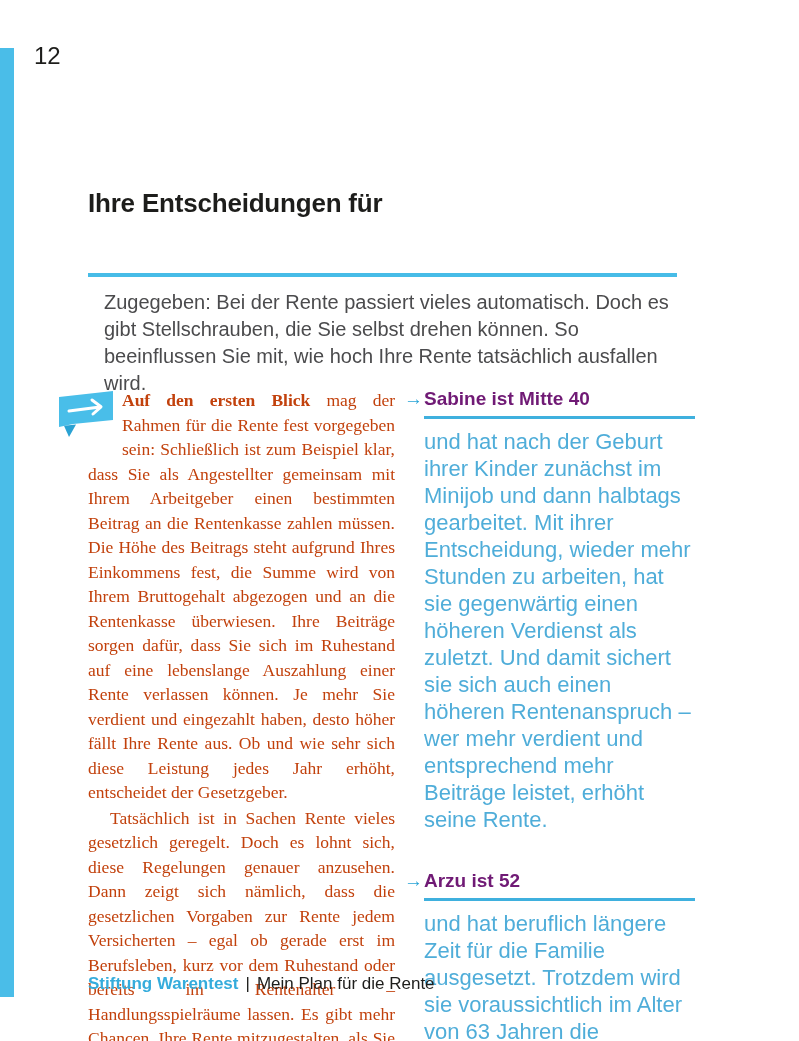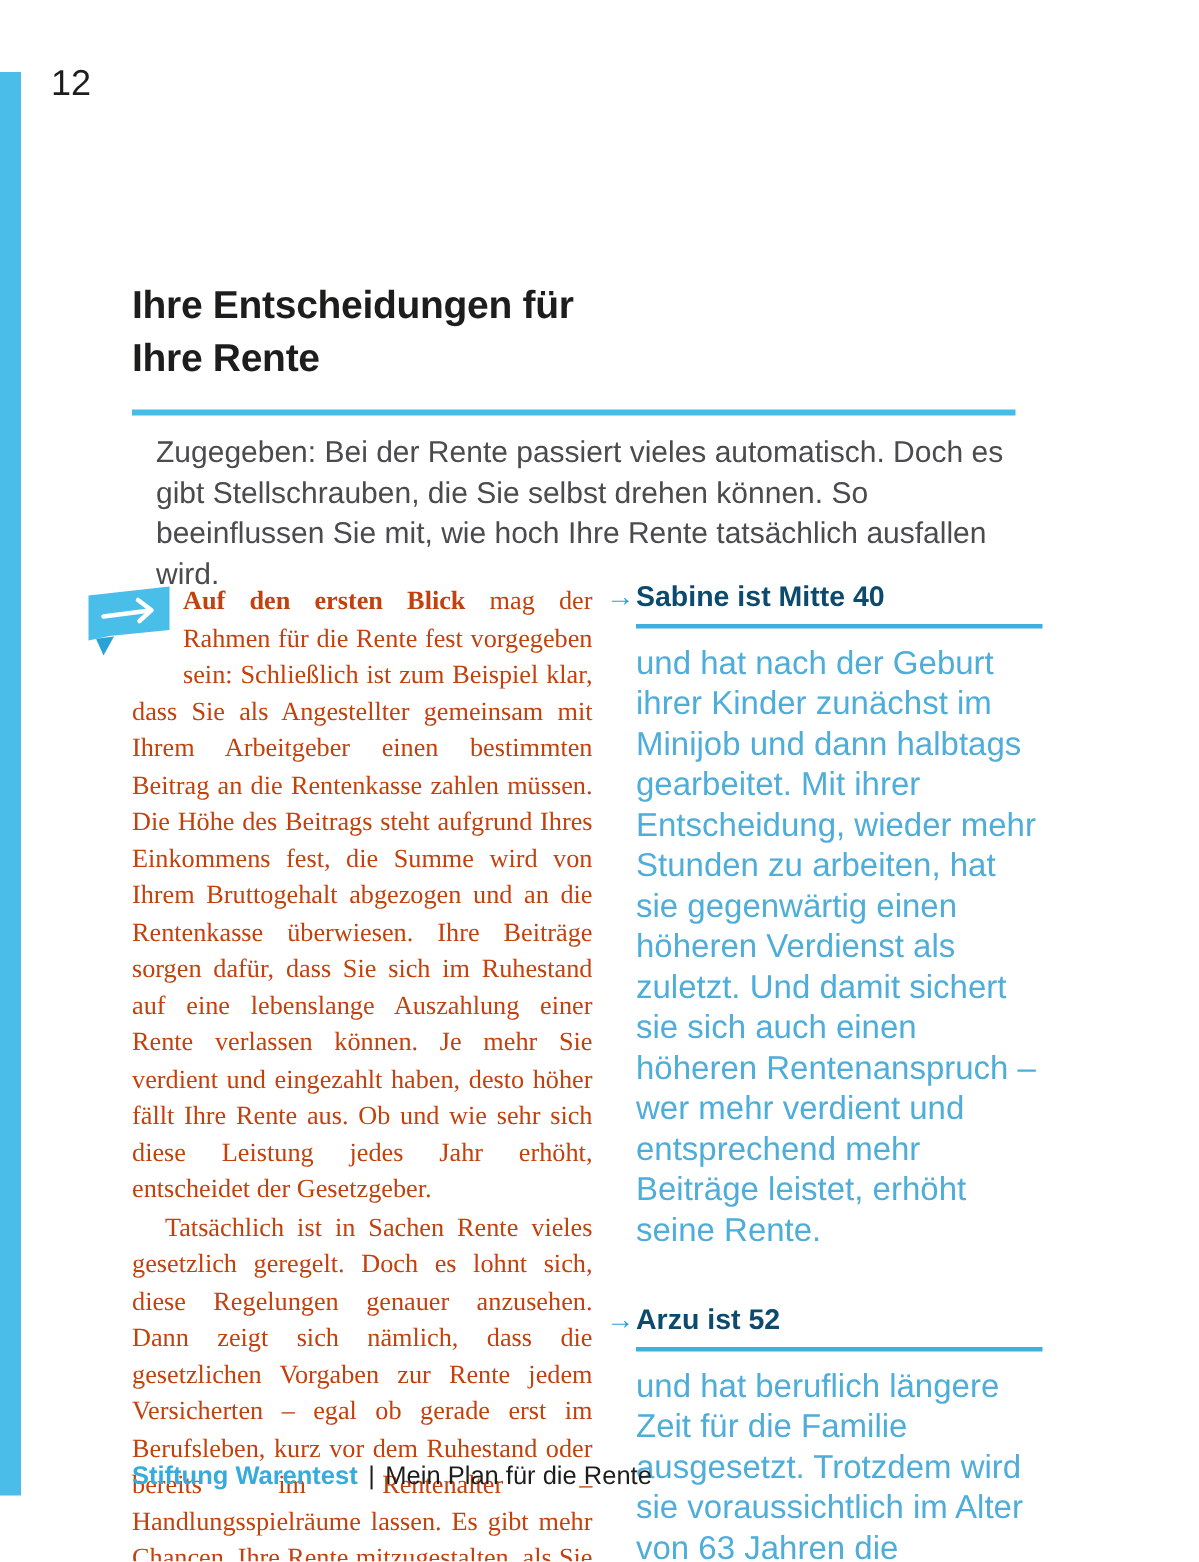--- a/index.html
+++ b/index.html
@@ -84,21 +84,21 @@
     .note-arrow {
       position: absolute;
       left: 0; top: 0;
       font-size: 19px;
       font-weight: 700;
       color: #27a3d6;
     }
     .note-title {
       font-size: 19px;
       font-weight: 700;
-      color: #0c4a6e;
+      color: #701a75;
       padding-bottom: 6px;
       border-bottom: 3px solid #3fb0de;
       margin-bottom: 9px;
       font-family: "Liberation Sans", sans-serif;
     }
     .note-text {
       font-size: 22px;
       line-height: 27px;
       color: #4fadd9;
     }
@@ -114,21 +114,21 @@
   </style>
 </head>
 <body>
 
 <div class="page">
 
   <div class="accent-bar"></div>
 
   <div class="page-number">12</div>
 
-  <h1 class="article-title"><span>Ihre Entscheidungen für</span><br><span>Ihre Rente</span></h1>
+  <h1 class="article-title"><span>Ihre Entscheidungen für</span><br></h1>
 
   <div class="title-rule"></div>
 
   <p class="lead">Zugegeben: Bei der Rente passiert vieles automatisch. Doch es gibt Stellschrauben, die Sie selbst drehen können. So beeinflussen Sie mit, wie hoch Ihre Rente tatsächlich ausfallen wird.</p>
 
   <div class="columns">
 
     <div class="col-left">
       <p class="body-p">
         <span class="bubble-icon">

